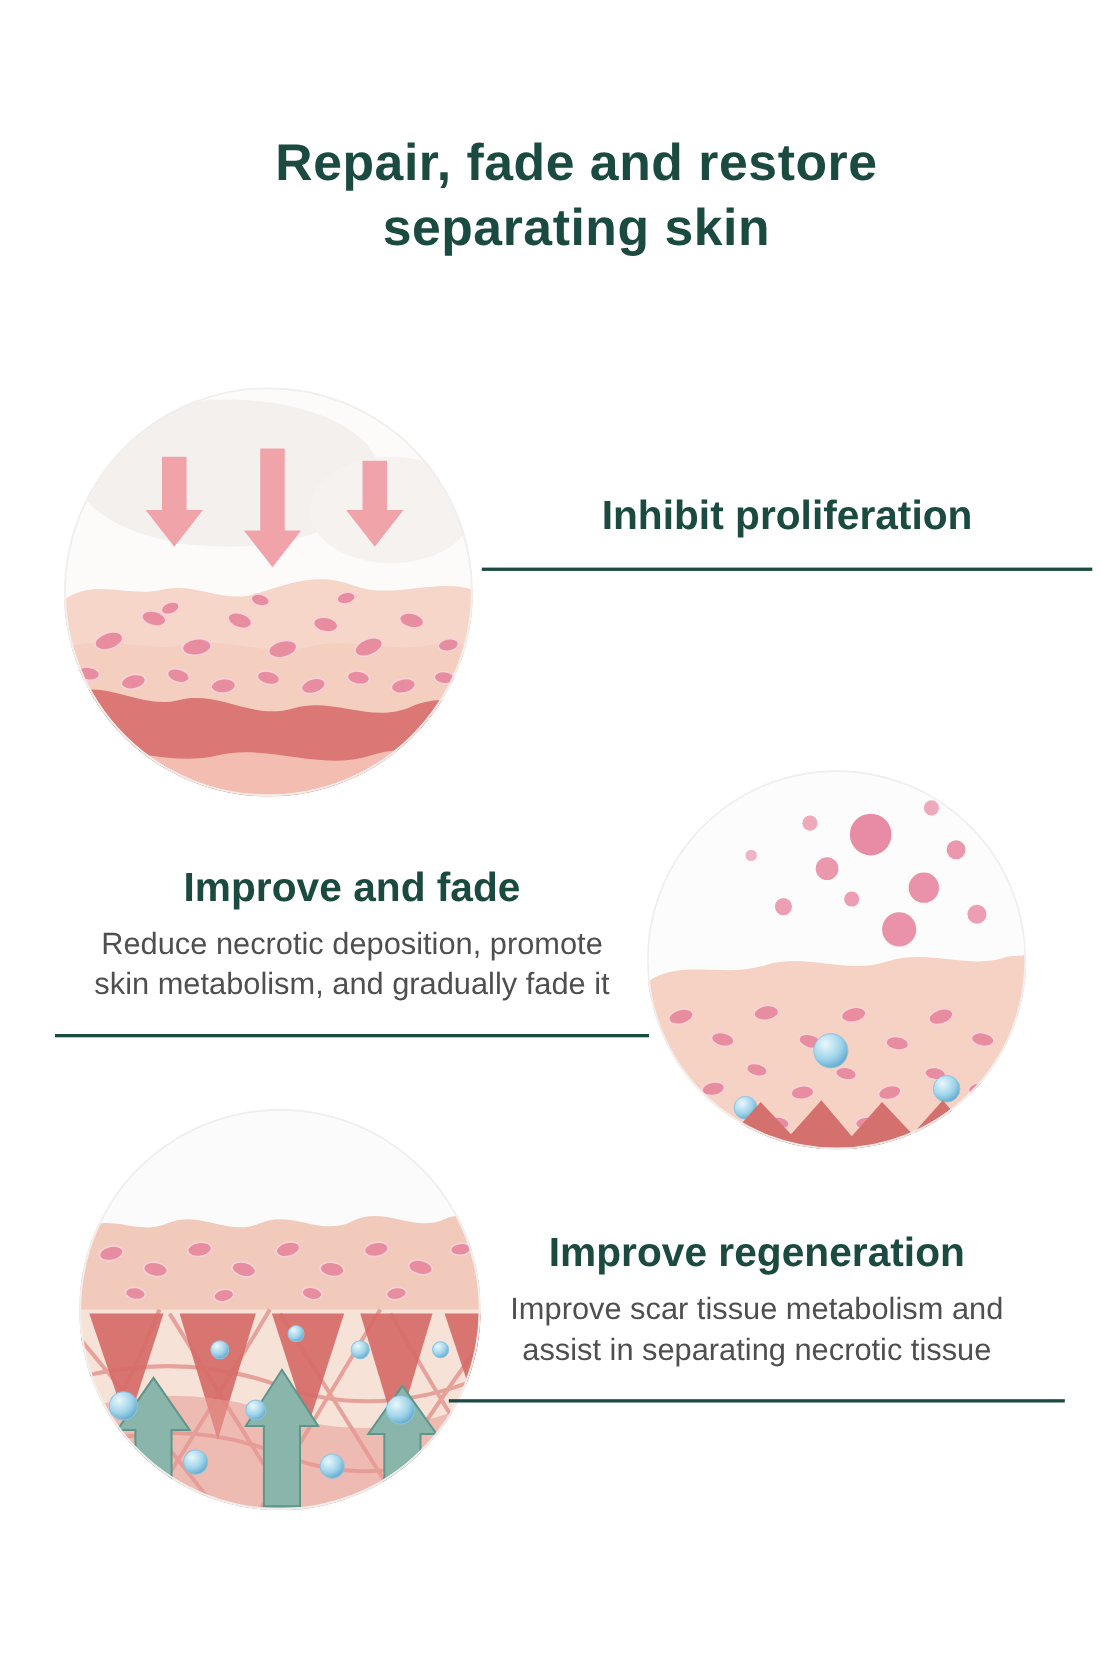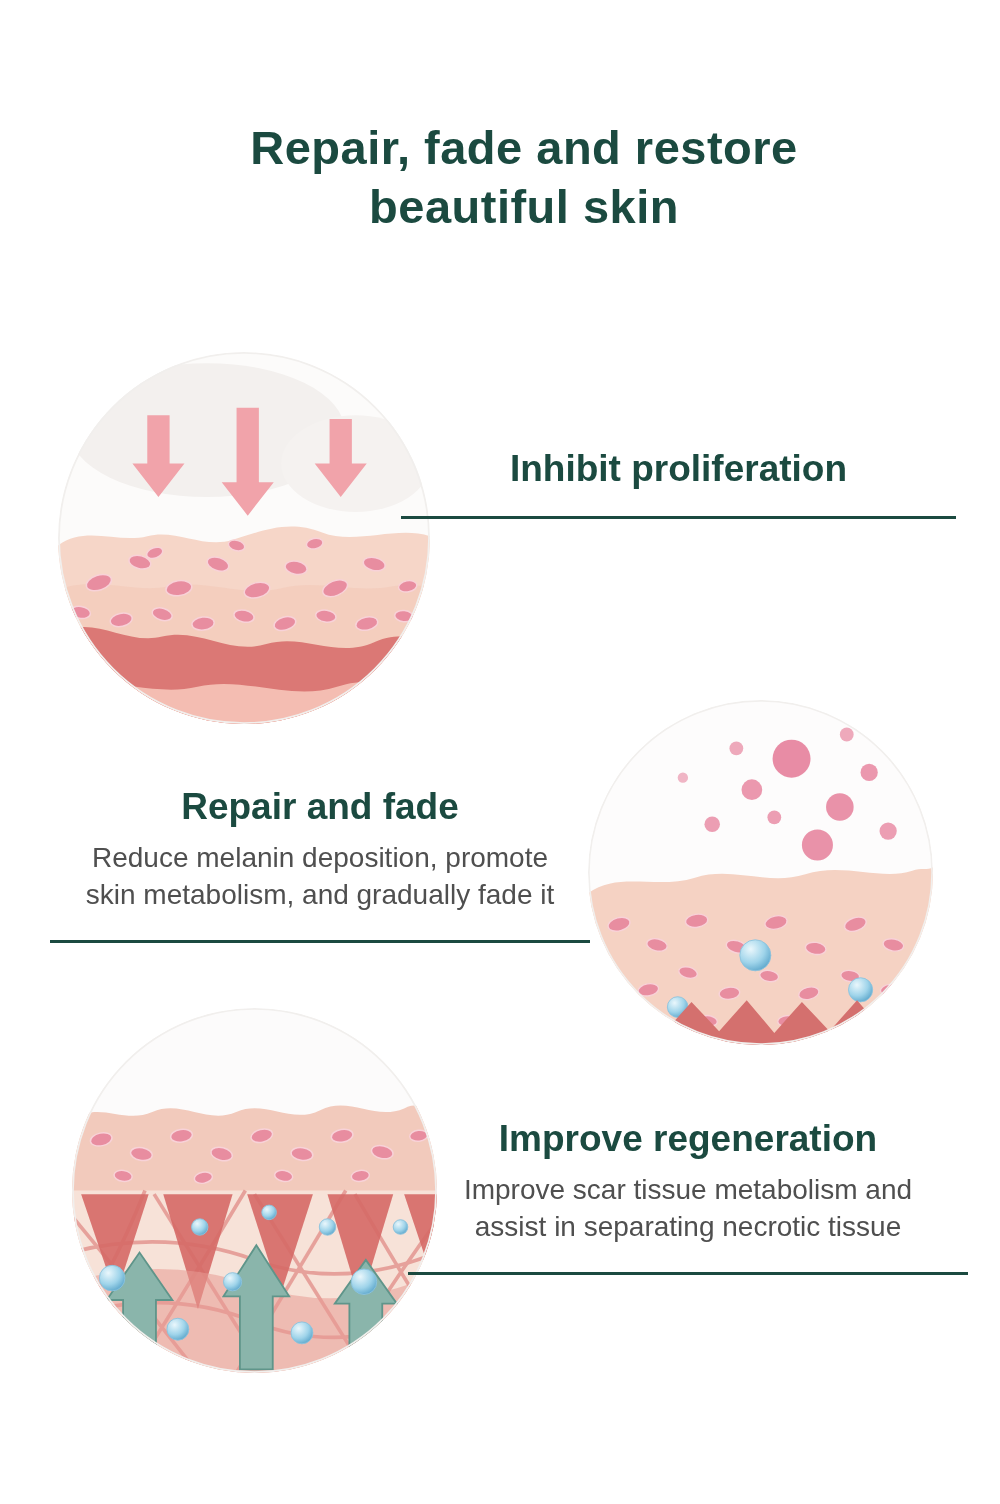--- a/index.html
+++ b/index.html
@@ -50,37 +50,37 @@
     line-height:1.32;
     color:var(--body-color);
   }
   .divider{
     height:3px;
     background:var(--accent);
     margin-top:26px;
   }
   
   .illus-1{left:58px;  top:352px;  width:372px; height:372px;}
-  .block-1{left:401px; top:448px;  width:555px;}
+  .block-1{left:438px; top:448px;  width:555px;}
   .block-1 .bodytext{max-width:470px;}
 
   .block-2{left:50px;  top:786px;  width:540px;}
   .block-2 .bodytext{max-width:480px;}
   .illus-2{left:588px; top:700px;  width:345px; height:345px;}
 
   .illus-3{left:72px;  top:1008px; width:365px; height:365px;}
   .block-3{left:408px; top:1118px; width:560px;}
   .block-3 .bodytext{max-width:500px;}
 </style>
 </head>
 <body>
 
 <div class="canvas">
 
-  <h1 class="title"><span>Repair, fade and restore</span><br><span>beautiful skin</span></h1>
+  <h1 class="title"><span>Repair, fade and restore</span><br><span>separating skin</span></h1>
 
   <div class="illus illus-1" aria-label="skin-cross-section-arrows-pressing-down">
     <svg viewBox="0 0 200 200">
       <defs>
         <clipPath id="c1">
             <circle cx="100" cy="100" r="100"></circle>
           </clipPath>
       </defs>
       <g clip-path="url(#c1)">
         <rect width="200" height="200" fill="#fcfbfa"></rect>
@@ -122,22 +122,22 @@
       </g>
     </svg>
   </div>
 
   <div class="textblock block-1">
     <h2 class="heading">Inhibit proliferation</h2>
     <div class="divider"></div>
   </div>
 
   <div class="textblock block-2">
-    <h2 class="heading">Repair and fade</h2>
-    <p class="bodytext">Reduce melanin deposition, promote skin metabolism, and gradually fade it</p>
+    <h2 class="heading">Improve and fade</h2>
+    <p class="bodytext">Reduce necrotic deposition, promote skin metabolism, and gradually fade it</p>
     <div class="divider"></div>
   </div>
 
   <div class="illus illus-2" aria-label="skin-cross-section-melanin-cells-and-bubbles">
     <svg viewBox="0 0 200 200">
       <defs>
         <clipPath id="c2">
             <circle cx="100" cy="100" r="100"></circle>
           </clipPath>
         <radialGradient id="gb2" cx="35%" cy="30%" r="75%">

